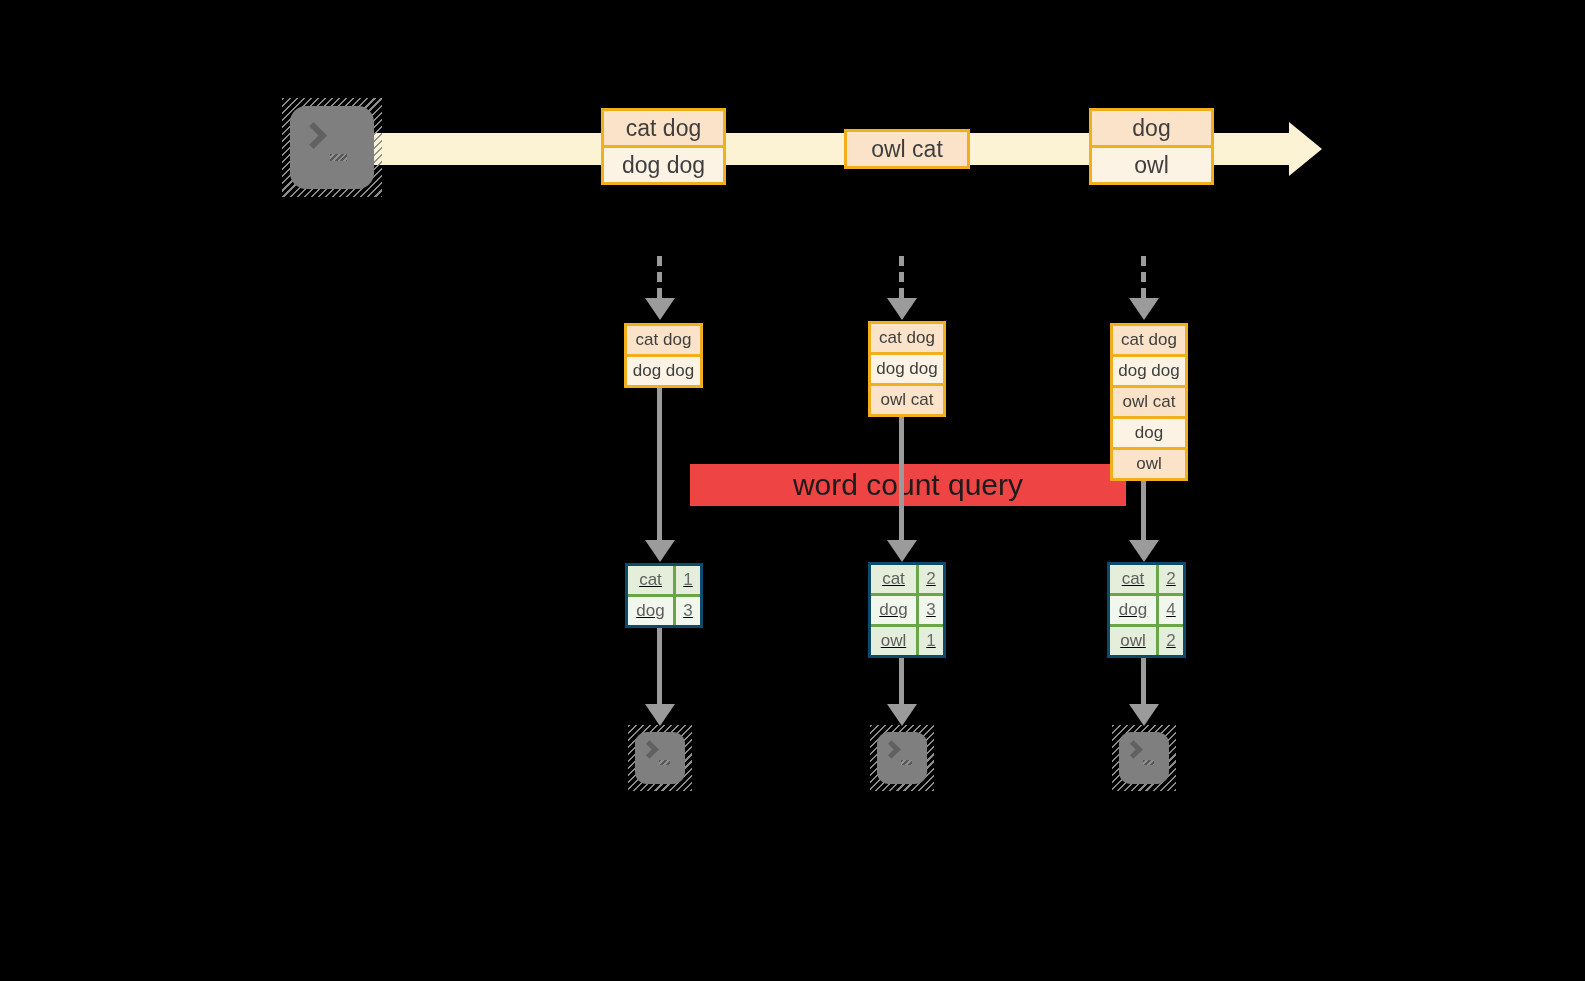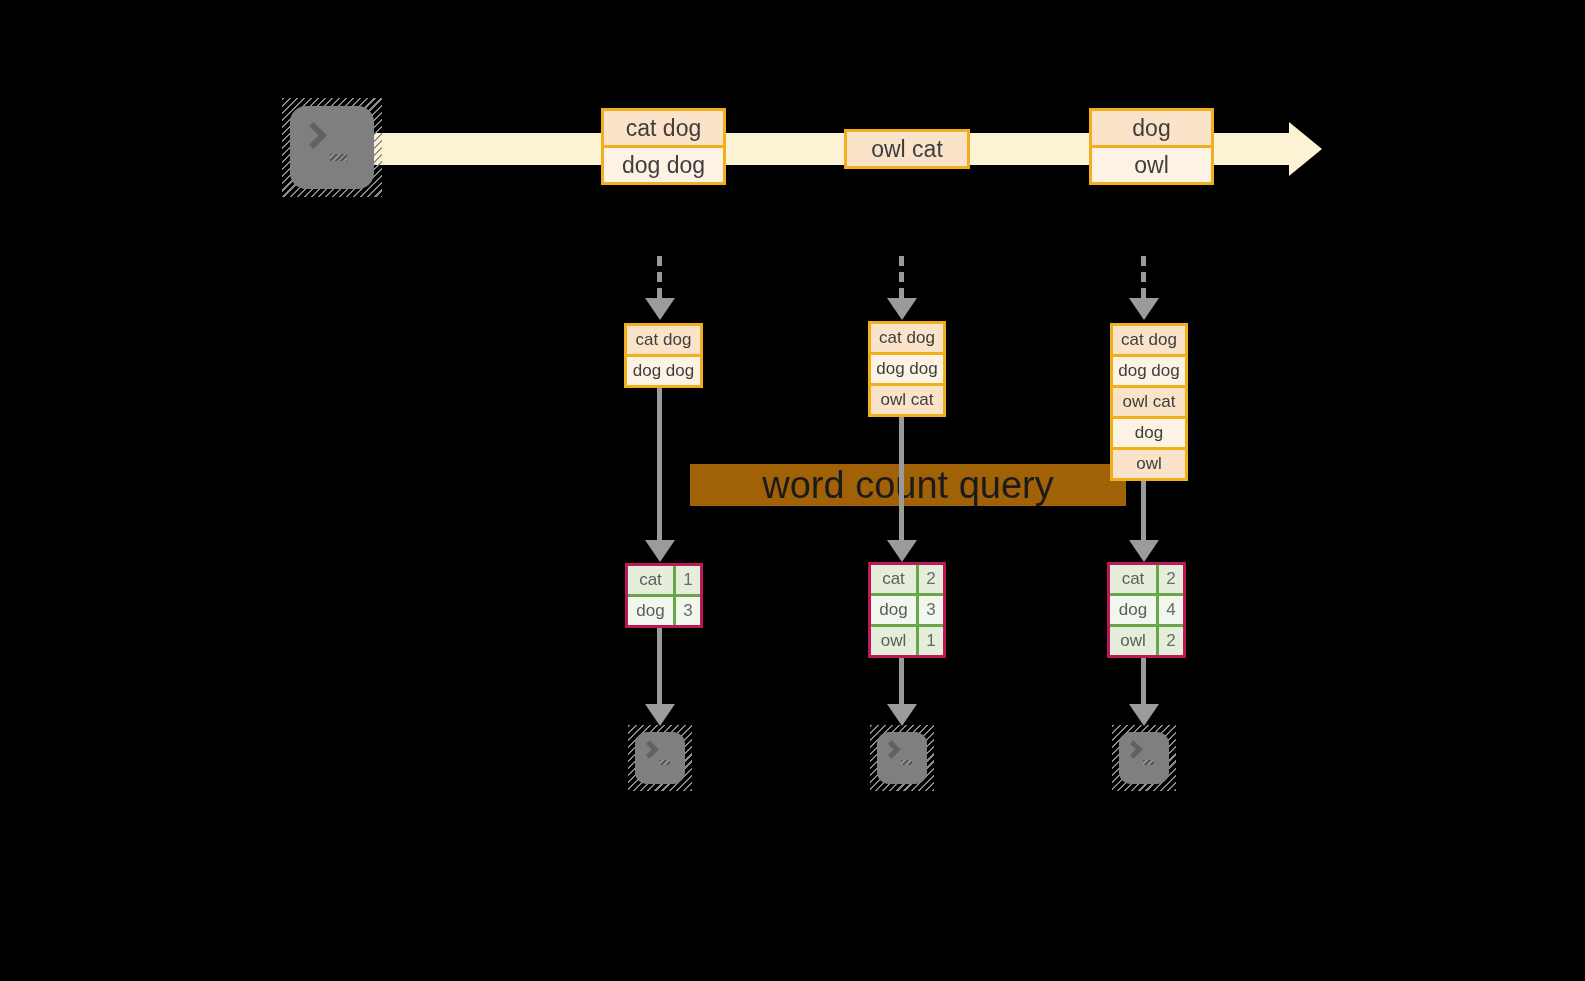--- a/index.html
+++ b/index.html
@@ -24,25 +24,25 @@
   .batch .orow{height:34px;font-size:23px;}
   .state .orow{height:28px;font-size:17px;}
 
   
   .dash-line{width:0;border-left:5px dashed #9b9b9b;z-index:3;}
   .vline{width:5px;background:#9b9b9b;z-index:3;}
   .arrow-down{width:0;height:0;border-left:15px solid transparent;
     border-right:15px solid transparent;border-top:22px solid #9b9b9b;z-index:3;}
 
   
-  .query-band{background:#a16207;display:flex;align-items:center;justify-content:center;
-    color:#1b1b1b;font-size:38px;z-index:1;}
+  .query-band{background:#ef4444;display:flex;align-items:center;justify-content:center;
+    color:#1b1b1b;font-size:30px;z-index:1;}
 
   
-  .gtable{border:3px solid #be185d;background:#b91c1c;z-index:2;}
+  .gtable{border:3px solid #0c4a6e;background:#b91c1c;z-index:2;text-decoration:underline;}
   .grow{display:flex;height:28px;border-top:3px solid #6ba54a;}
   .grow:first-child{border-top:none;}
   .grow .gword{flex:1;display:flex;align-items:center;justify-content:center;
     font-size:17px;color:#5d5d5d;}
   .grow .gcount{width:24px;display:flex;align-items:center;justify-content:center;
     font-size:17px;color:#6a6a6a;border-left:3px solid #6ba54a;}
   .grow.dark .gword,.grow.dark .gcount{background:#e4eeda;}
   .grow.light .gword,.grow.light .gcount{background:#f2f7ee;}
 
   

